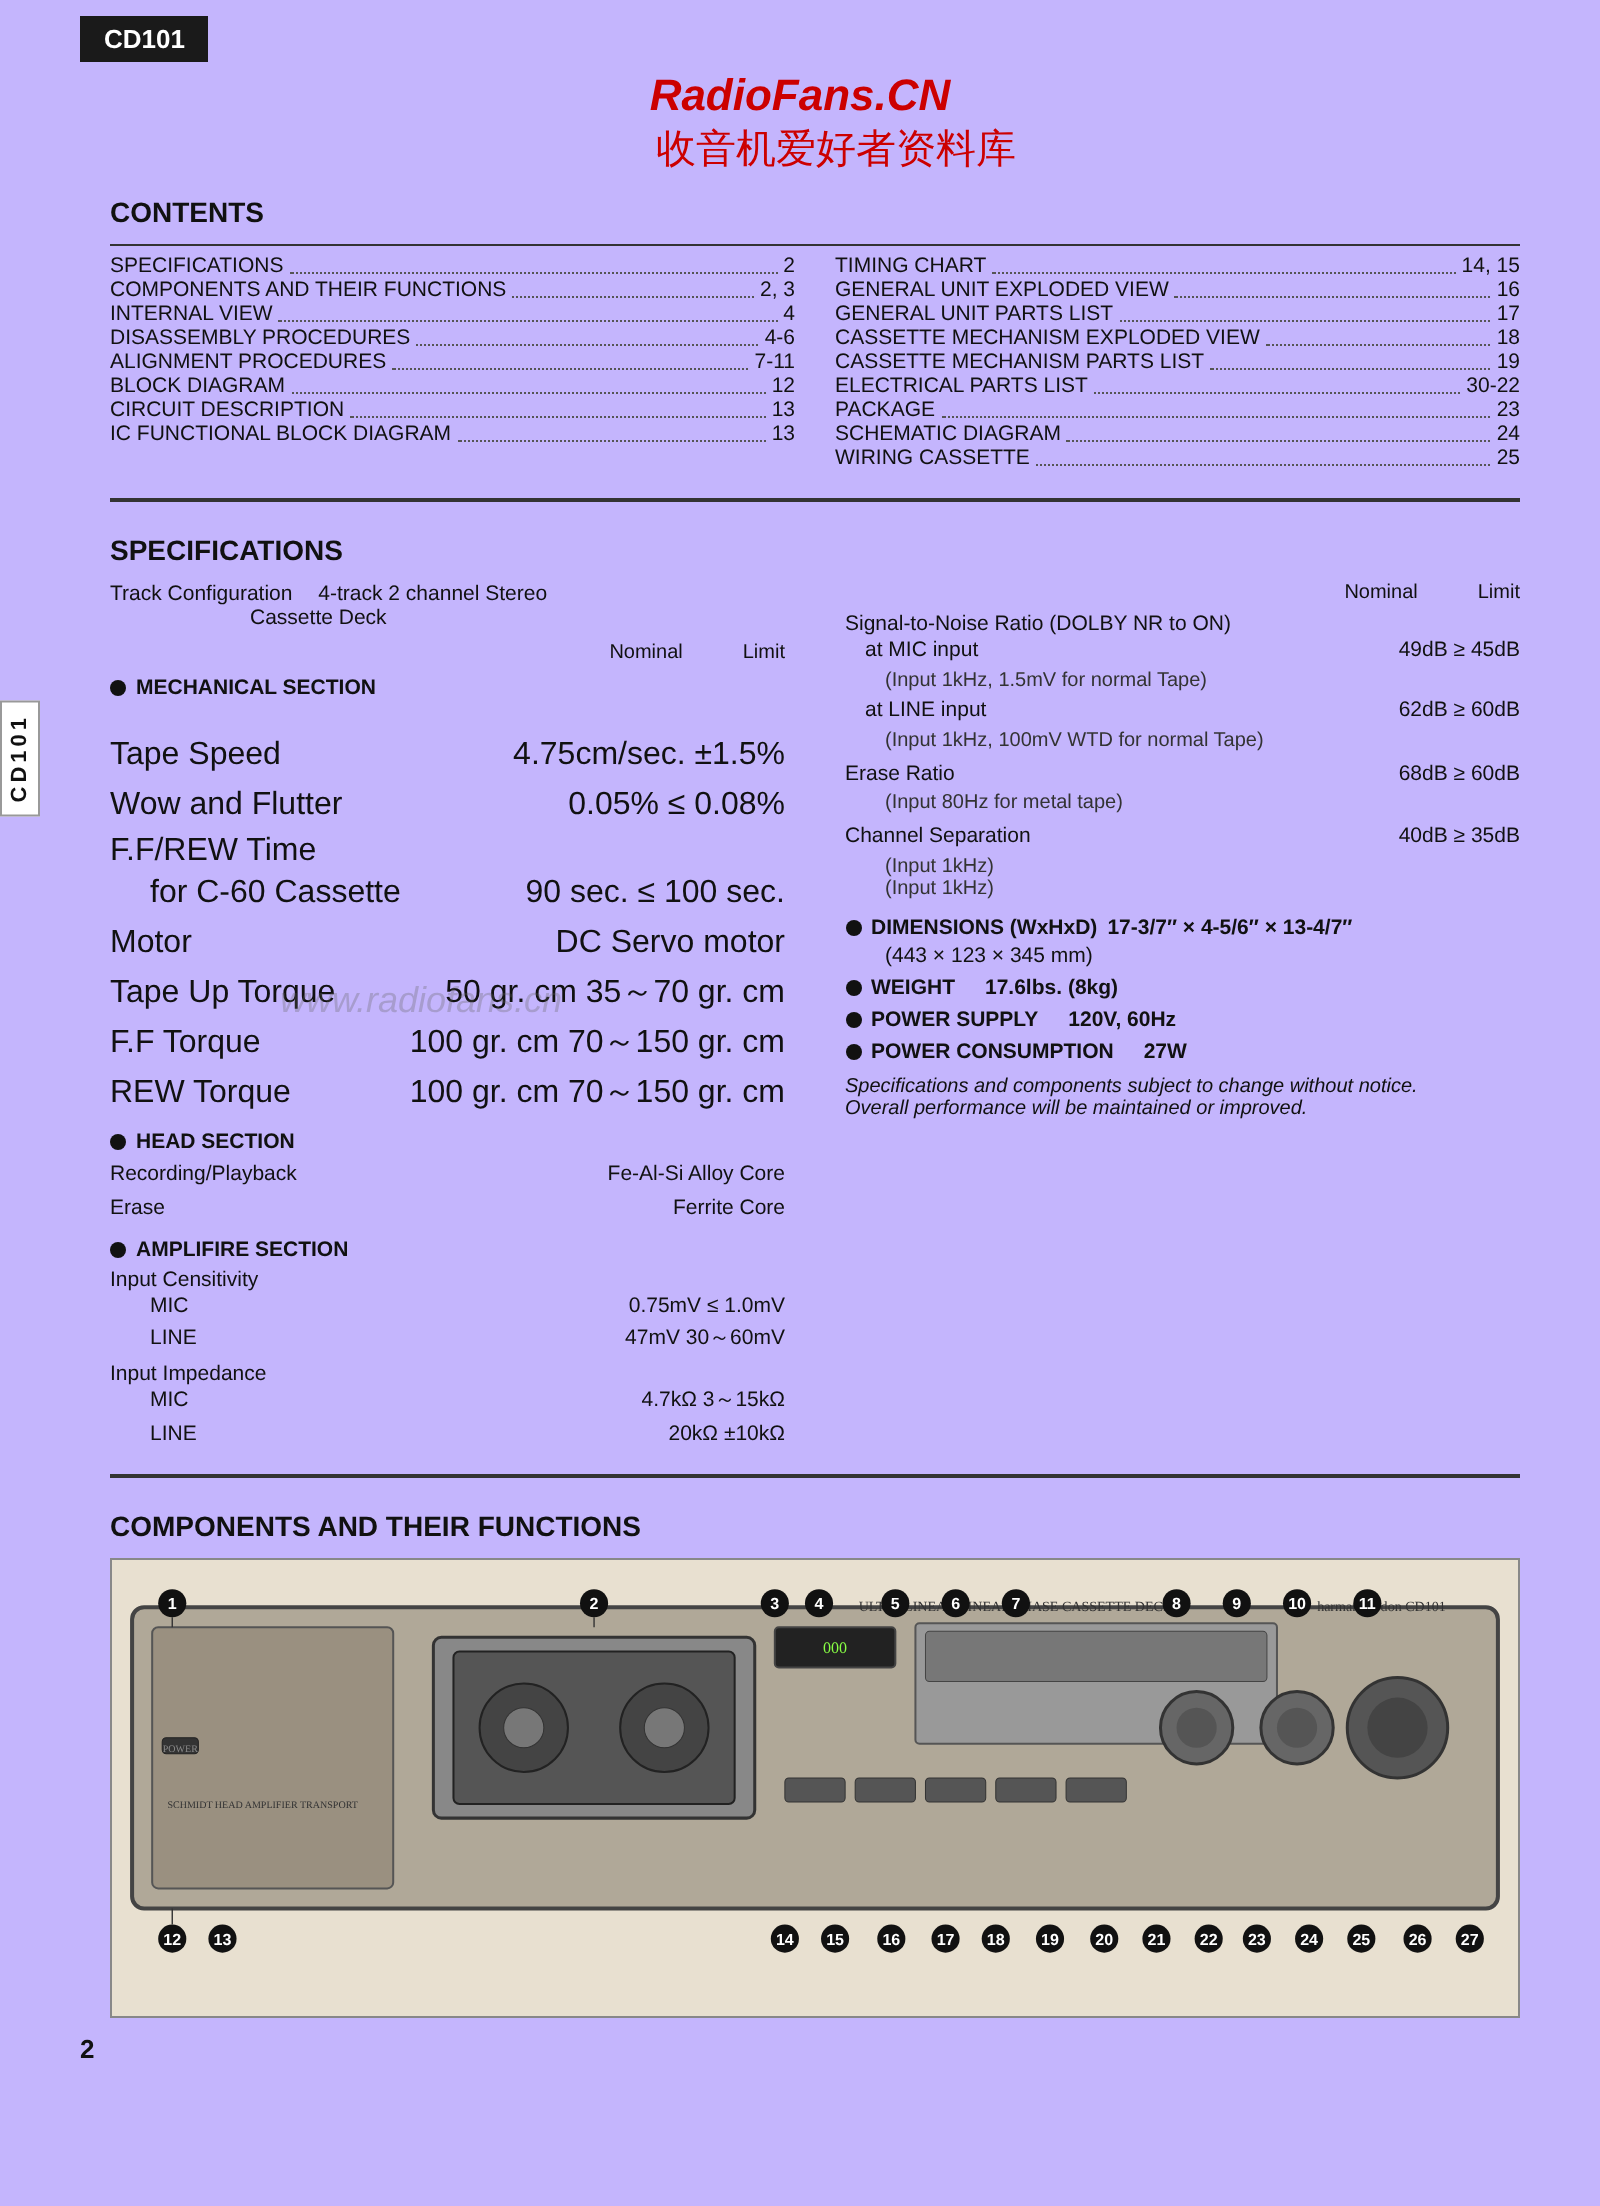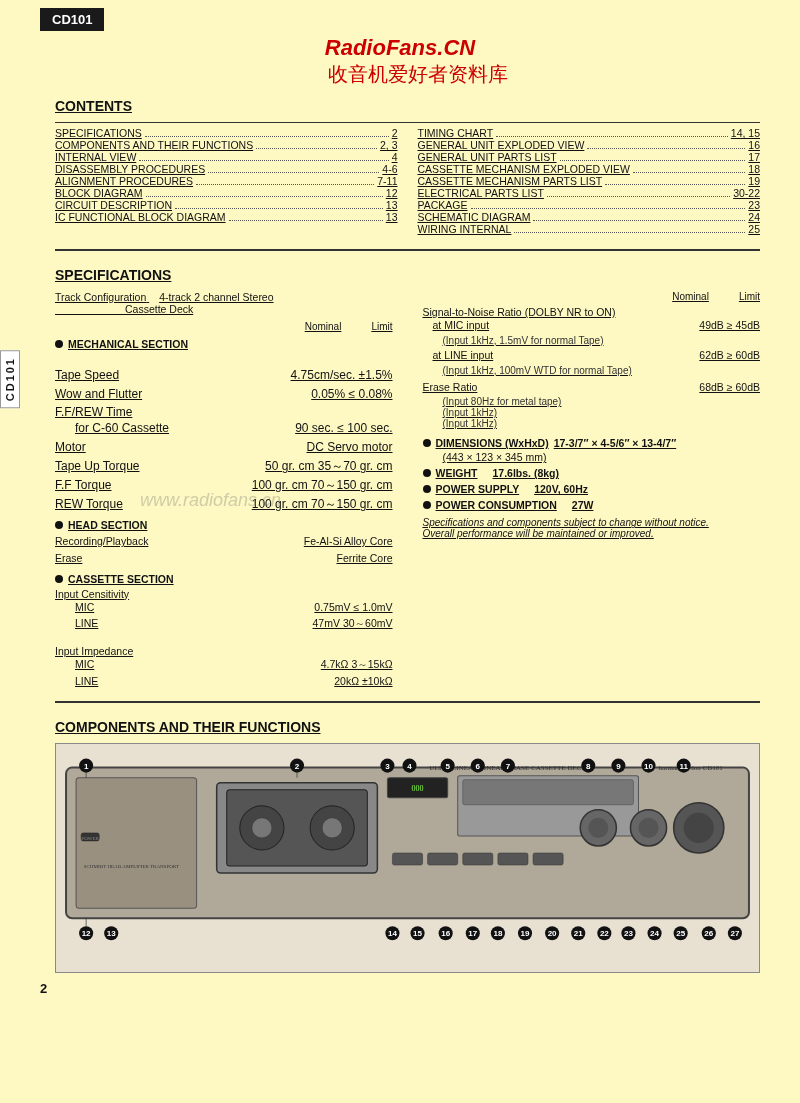--- a/index.html
+++ b/index.html
@@ -8,21 +8,21 @@
       min-height: 1103px;
       background: #f5f0e8;
       font-family: 'Times New Roman', serif;
       font-size: 11px;
       color: #111;
       position: relative;
     }
     .page {
       width: 800px;
       min-height: 1103px;
-      background: #fef9c3;
+      background: #c4b5fd;
       padding: 0;
       position: relative;
     }
     
     .header-bar {
       background: #1a1a1a;
       color: #fff;
       font-size: 13px;
       font-weight: bold;
       padding: 4px 12px;
@@ -60,21 +60,20 @@
       border: 1px solid #999;
       font-size: 11px;
       font-weight: bold;
       padding: 6px 3px;
       letter-spacing: 2px;
       font-family: Arial, sans-serif;
     }
     
     .main-content {
       margin: 0 40px 0 55px;
-      text-decoration: underline;
     }
     
     .section-title {
       font-size: 14px;
       font-weight: bold;
       font-family: Arial, sans-serif;
       margin-bottom: 8px;
       margin-top: 10px;
     }
     .contents-grid {
@@ -298,21 +297,21 @@
           <span class="contents-label">PACKAGE</span>
           <span class="contents-dots"></span>
           <span class="contents-page">23</span>
         </div>
         <div class="contents-item">
           <span class="contents-label">SCHEMATIC DIAGRAM</span>
           <span class="contents-dots"></span>
           <span class="contents-page">24</span>
         </div>
         <div class="contents-item">
-          <span class="contents-label">WIRING INTERNAL</span>
+          <span class="contents-label">WIRING CASSETTE</span>
           <span class="contents-dots"></span>
           <span class="contents-page">25</span>
         </div>
       </div>
     </div>
 
     <div class="specs-section">
       <div class="section-title">SPECIFICATIONS</div>
 
       <div class="specs-grid">
@@ -327,21 +326,21 @@
           <div style="display:flex; justify-content:flex-end; gap:30px; font-size:10px; margin-bottom:2px;">
             <span>Nominal</span>
             <span>Limit</span>
           </div>
 
           <div class="bullet-section">
             <span class="bullet"></span>
             <span>MECHANICAL SECTION</span>
           </div>
 
-          <div style="font-family:Arial,sans-serif;font-size:12px;margin-top:16px;">
+          <div style="font-family:Arial,sans-serif;font-size:16px;margin-top:16px;">
             <div class="spec-row">
               <span>Tape Speed</span>
               <span>4.75cm/sec. ±1.5%</span>
             </div>
             <div class="spec-row">
               <span>Wow and Flutter</span>
               <span>0.05% ≤ 0.08%</span>
             </div>
             <div style="margin-top:2px;">F.F/REW Time</div>
             <div class="spec-row spec-indent">
@@ -376,33 +375,33 @@
               <span>Fe-Al-Si Alloy Core</span>
             </div>
             <div class="spec-row">
               <span>Erase</span>
               <span>Ferrite Core</span>
             </div>
           </div>
 
           <div class="bullet-section">
             <span class="bullet"></span>
-            <span>CASSETTE SECTION</span>
+            <span>AMPLIFIRE SECTION</span>
           </div>
           <div style="font-family:Arial,sans-serif;font-size:10.5px;">
             <div>Input Censitivity</div>
             <div class="spec-row spec-indent">
               <span>MIC</span>
               <span>0.75mV ≤ 1.0mV</span>
             </div>
             <div class="spec-row spec-indent">
               <span>LINE</span>
               <span>47mV  30～60mV</span>
             </div>
-            <div style="margin-top:13px;">Input Impedance</div>
+            <div style="margin-top:3px;">Input Impedance</div>
             <div class="spec-row spec-indent">
               <span>MIC</span>
               <span>4.7kΩ  3～15kΩ</span>
             </div>
             <div class="spec-row spec-indent">
               <span>LINE</span>
               <span>20kΩ  ±10kΩ</span>
             </div>
           </div>
         </div>
@@ -426,20 +425,24 @@
               <span>62dB ≥ 60dB</span>
             </div>
             <div class="spec-note">(Input 1kHz, 100mV WTD for normal Tape)</div>
 
             <div class="spec-row" style="margin-top:4px;">
               <span>Erase Ratio</span>
               <span>68dB ≥ 60dB</span>
             </div>
             <div class="spec-note">(Input 80Hz for metal tape)</div>
 
+            <div class="spec-row" style="margin-top:4px;">
+              <span>Channel Separation</span>
+              <span>40dB ≥ 35dB</span>
+            </div>
             <div class="spec-note">(Input 1kHz)</div>
 
             <div class="spec-note">(Input 1kHz)</div>
           </div>
 
           <div style="font-family:Arial,sans-serif;font-size:10.5px;margin-top:8px;">
             <div class="right-col-label">
               <span class="bullet"></span>
               <span>DIMENSIONS (WxHxD)</span>
               <span>17-3/7″ × 4-5/6″ × 13-4/7″</span>

